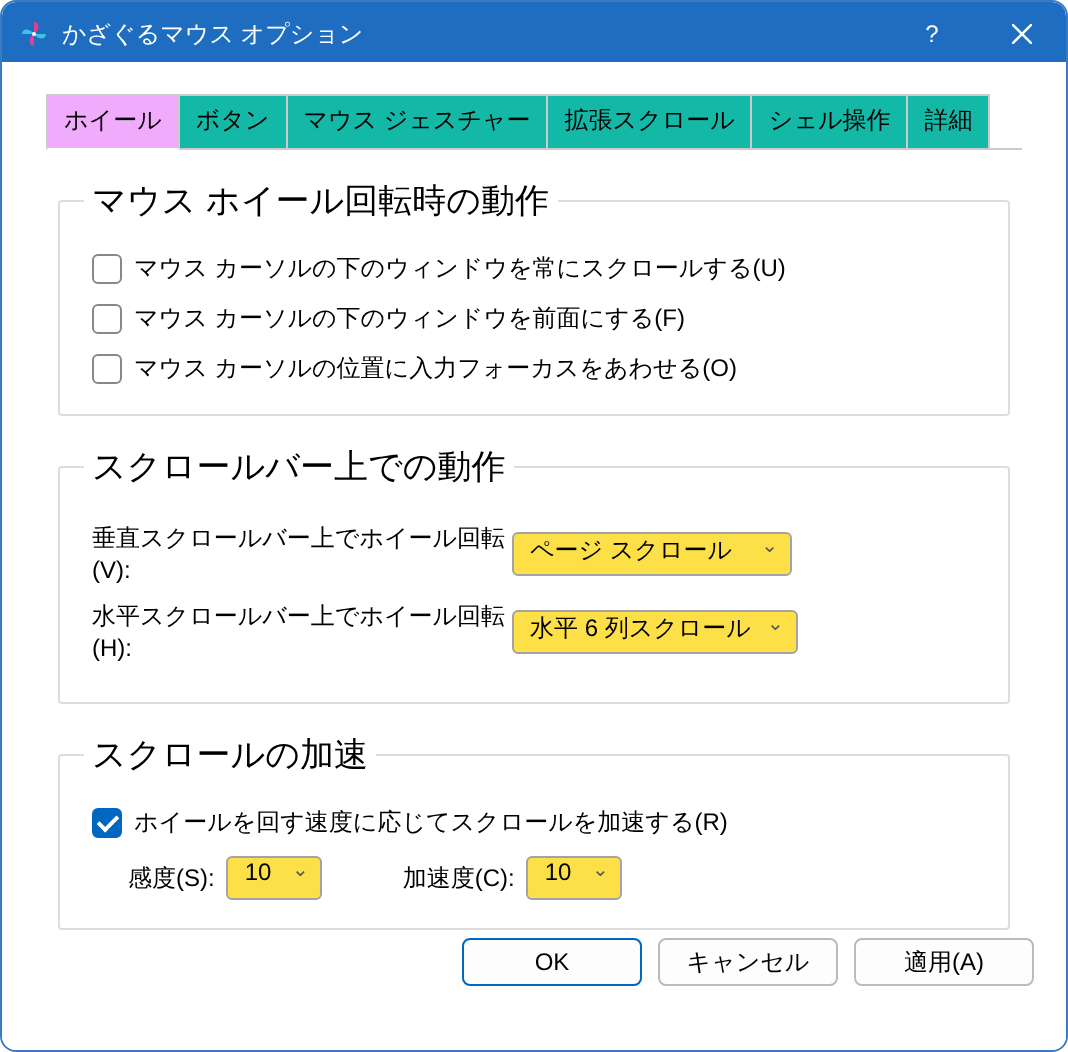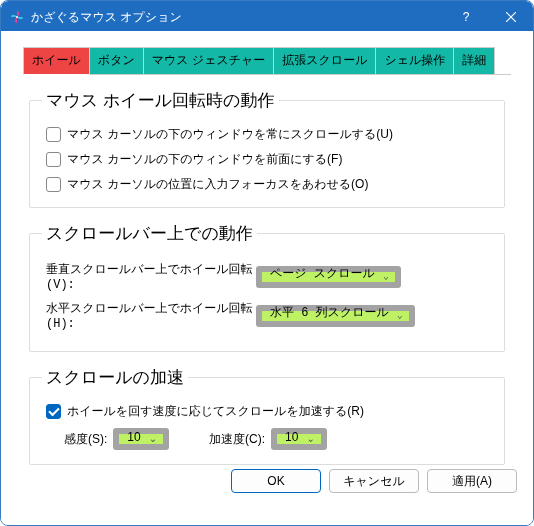--- a/index.html
+++ b/index.html
@@ -59,21 +59,21 @@
   .tab {
     padding: 4px 8px 5px 8px;
     border: 1px solid #ccc;
     border-bottom: none;
     margin-right: -1px;
     background: #14b8a6;
     font-size: 12px;
     position: relative;
   }
   .tab.active {
-    background: #ef4444;
+    background: #f0abfc;
     border-bottom: 1px solid #fff;
     margin-bottom: -1px;
     z-index: 3;
   }
   .tabpanel {
     border: none;
     margin: 0 10px;
     padding: 14px 6px 6px 6px;
   }
   fieldset {
@@ -112,34 +112,33 @@
     content: "";
     width: 4px; height: 8px;
     border: solid #fff;
     border-width: 0 2px 2px 0;
     transform: rotate(45deg) translate(-1px,-1px);
   }
   .form-row {
     display: flex;
     align-items: center;
     margin: 6px 0 8px 4px;
-    font-family: Liberation Mono, monospace;
   }
   .form-row label.lead {
     width: 210px;
     text-align: left;
   }
   .select {
-    border: 6px solid #a3a3a3;
+    border: 1px solid #a3a3a3;
     border-radius: 3px;
     height: 22px;
     display: inline-flex;
-    align-items: flex-end;
+    align-items: flex-start;
     padding: 0 6px 0 8px;
-    background: #bef264;
+    background: #fde047;
     min-width: 140px;
     justify-content: space-between;
   }
   .select.small { min-width: 48px; }
   .select .chev {
     margin-left: 8px;
     font-size: 10px;
     color: #555;
   }
   .inline-group {

